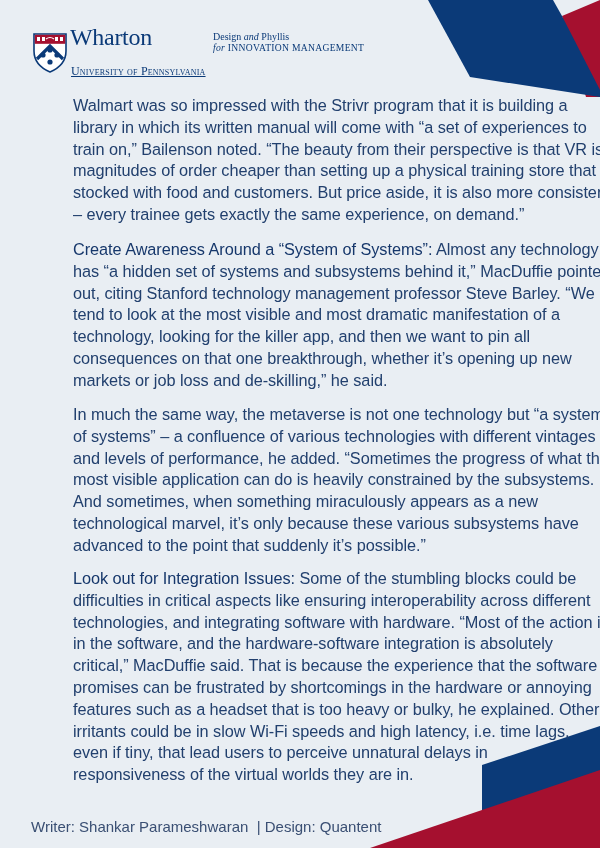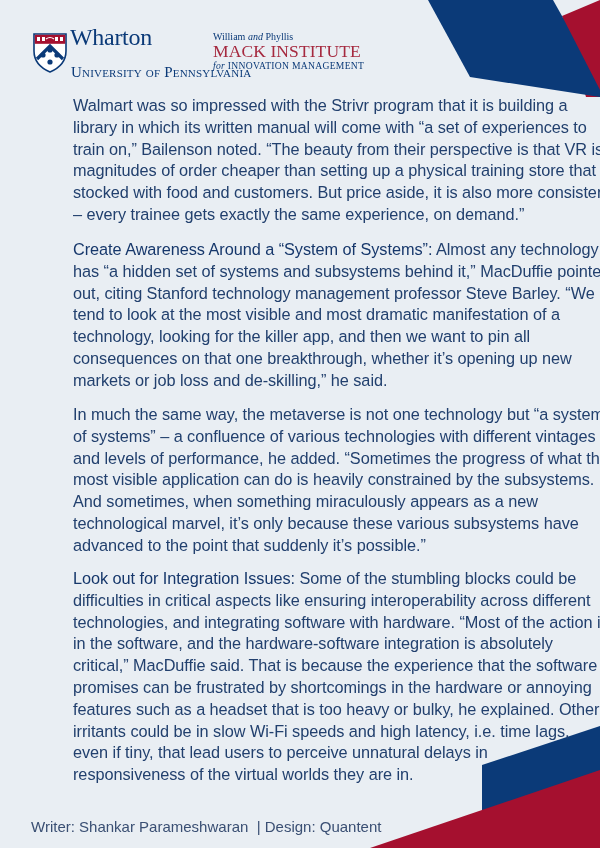--- a/index.html
+++ b/index.html
@@ -14,21 +14,21 @@
   .header { position: absolute; left: 33px; top: 30px; height: 50px; }
   .shield { position: absolute; left: 0; top: 3px; width: 34px; height: 40px; }
   .wharton-word {
     position: absolute; left: 37px; top: -6px;
     font-family: "Liberation Serif", "DejaVu Serif", serif;
     font-size: 24px; color: #0b3a78; letter-spacing: -0.3px; white-space: nowrap;
   }
   .upenn {
     position: absolute; left: 38px; top: 34px;
     font-family: "Liberation Serif", "DejaVu Serif", serif;
-    font-size: 15px; color: #0b3a78; white-space: nowrap; font-variant: small-caps; letter-spacing: 0.2px;
+    font-size: 12px; color: #0b3a78; white-space: nowrap; font-variant: small-caps; letter-spacing: 0.2px; text-decoration: underline;
   }
   .mack { position: absolute; left: 180px; top: 1px; white-space: nowrap; }
   .mack-line1 {
     font-family: "Liberation Serif", "DejaVu Serif", serif;
     font-size: 10px; color: #0b3a78; display: block; line-height: 11px;
   }
   .mack-line1 em { }
   .mack-line2 {
     font-family: "Liberation Serif", "DejaVu Serif", serif;
     font-size: 17.5px; color: #a5293f; display: block; line-height: 18px; letter-spacing: 0.1px;
@@ -78,22 +78,21 @@
     <path d="M13,6 Q17,3 21,6" stroke="#ffffff" stroke-width="1.2" fill="none"></path>
     <path d="M4,26 L17,13 L30,26" stroke="#0b3a78" stroke-width="3.2" fill="none"></path>
     <circle cx="10" cy="22" r="2.6" fill="#0b3a78"></circle>
     <circle cx="17" cy="17" r="2.6" fill="#0b3a78"></circle>
     <circle cx="24" cy="22" r="2.6" fill="#0b3a78"></circle>
     <circle cx="17" cy="29" r="2.6" fill="#0b3a78"></circle>
   </svg>
   <span class="wharton-word">Wharton</span>
   <span class="upenn">University of Pennsylvania</span>
   <div class="mack">
-    <span class="mack-line1"><span>William </span><em>and</em><span> Phyllis</span></span>
-    <span class="mack-line2">MACK INSTITUTE</span>
+    <span class="mack-line1"><span>Design </span><em>and</em><span> Phyllis</span></span>
     <span class="mack-line3"><em>for</em><span> INNOVATION MANAGEMENT</span></span>
   </div>
 </div>
 
 <div class="body-text" id="p1"><span class="lead"></span><span>Walmart was so impressed with the Strivr program that it is building a
 library in which its written manual will come with “a set of experiences to
 train on,” Bailenson noted. “The beauty from their perspective is that VR is
 magnitudes of order cheaper than setting up a physical training store that is
 stocked with food and customers. But price aside, it is also more consistent
 – every trainee gets exactly the same experience, on demand.”</span></div>

